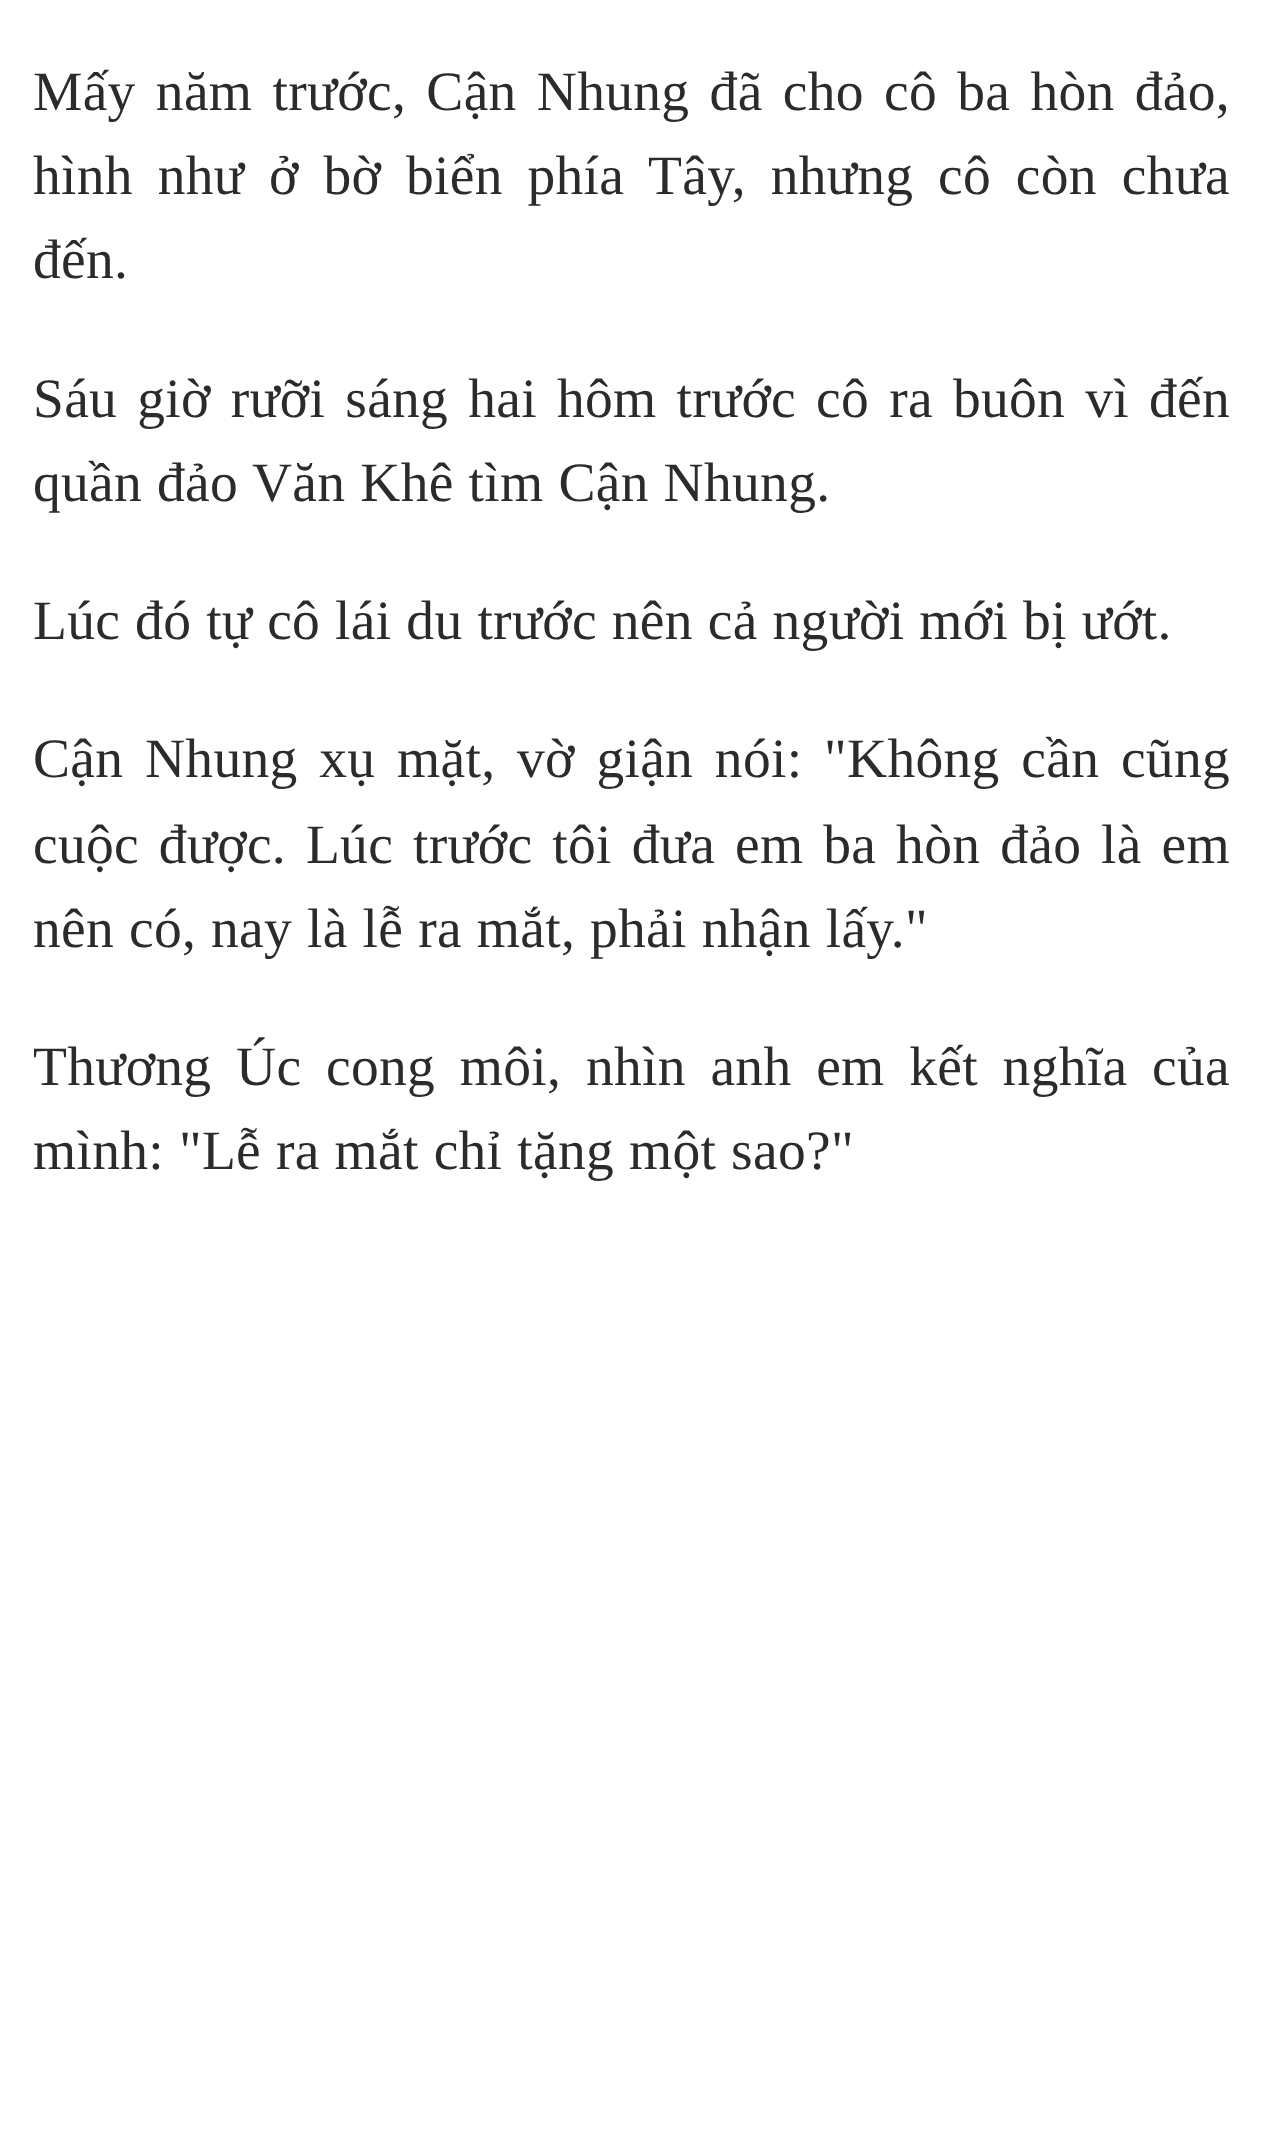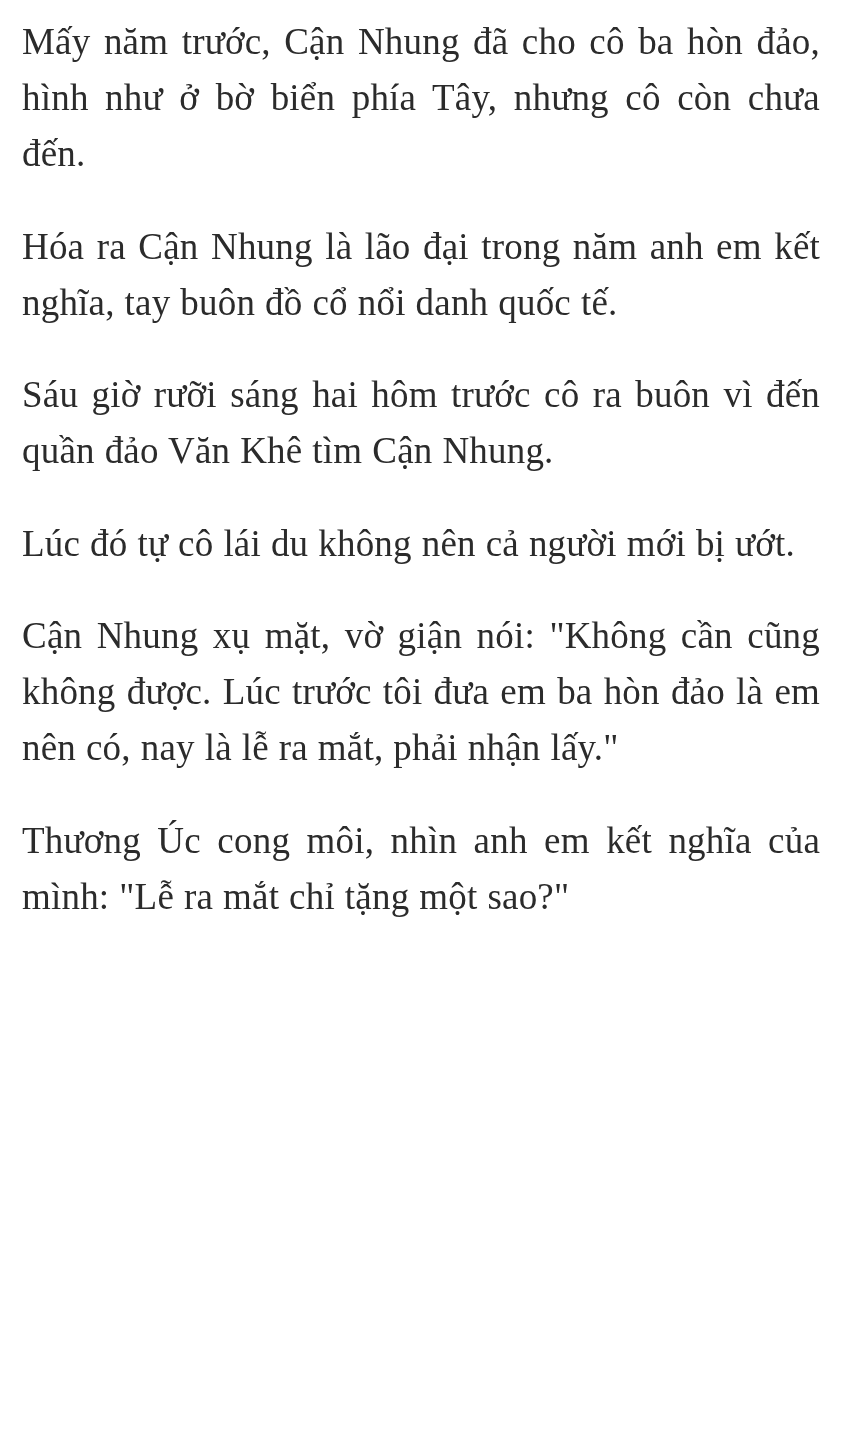--- a/index.html
+++ b/index.html
@@ -6,21 +6,21 @@
     margin: 0;
     padding: 0;
     background: #ffffff;
   }
   body {
     width: 842px;
     min-height: 1436px;
     font-family: "Liberation Serif", "DejaVu Serif", serif;
   }
   .reader {
-    padding: 14px 22px 10px 22px;
+    padding: 34px 22px 10px 22px;
     box-sizing: border-box;
   }
   .para {
     color: #2b2b2b;
     font-size: 37px;
     line-height: 1.52;
     text-align: justify;
     text-justify: inter-word;
     margin: 0 0 36px 0;
     letter-spacing: 0.2px;
@@ -29,18 +29,17 @@
   .para:last-child {
     margin-bottom: 0;
     font-family: Liberation Serif, serif;
   }
 </style>
 </head>
 <body>
 
 <div class="reader">
   <p class="para">Mấy năm trước, Cận Nhung đã cho cô ba hòn đảo, hình như ở bờ biển phía Tây, nhưng cô còn chưa đến.</p>
-  <p class="para">Hóa ra Cận Nhung là lão đại trong năm anh em kết nghĩa, tay buôn đồ cổ nổi danh quốc tế.</p>
   <p class="para">Sáu giờ rưỡi sáng hai hôm trước cô ra buôn vì đến quần đảo Văn Khê tìm Cận Nhung.</p>
-  <p class="para">Lúc đó tự cô lái du không nên cả người mới bị ướt.</p>
-  <p class="para">Cận Nhung xụ mặt, vờ giận nói: "Không cần cũng không được. Lúc trước tôi đưa em ba hòn đảo là em nên có, nay là lễ ra mắt, phải nhận lấy."</p>
+  <p class="para">Lúc đó tự cô lái du trước nên cả người mới bị ướt.</p>
+  <p class="para">Cận Nhung xụ mặt, vờ giận nói: "Không cần cũng cuộc được. Lúc trước tôi đưa em ba hòn đảo là em nên có, nay là lễ ra mắt, phải nhận lấy."</p>
   <p class="para">Thương Úc cong môi, nhìn anh em kết nghĩa của mình: "Lễ ra mắt chỉ tặng một sao?"</p>
 </div>
 
 </body></html>

